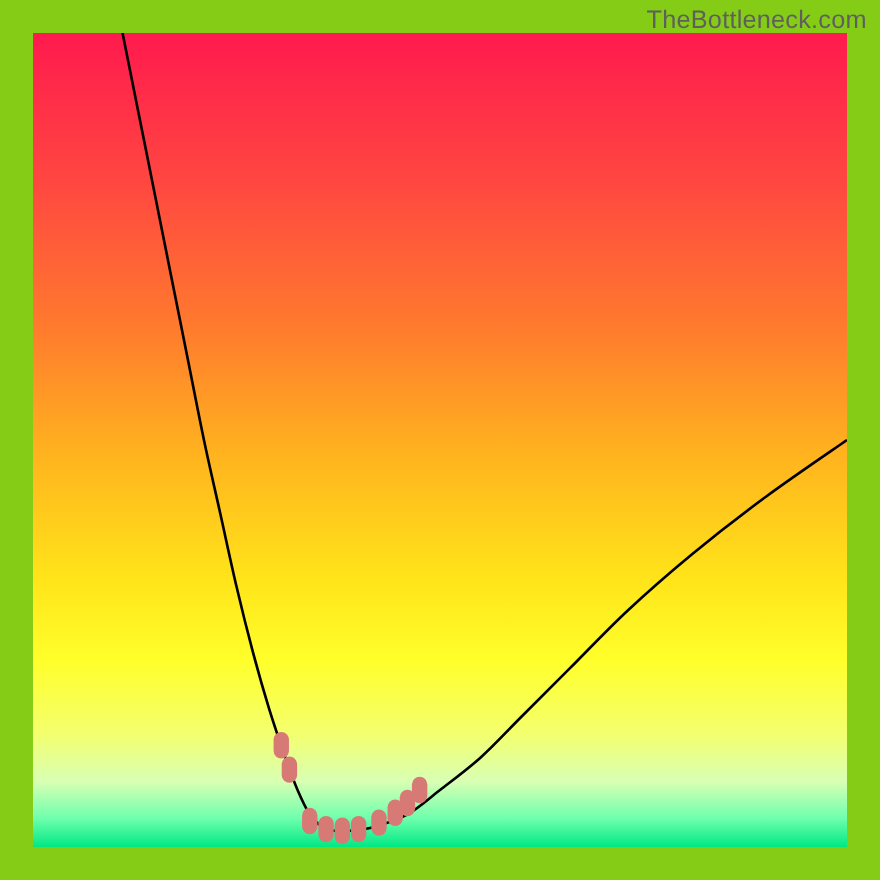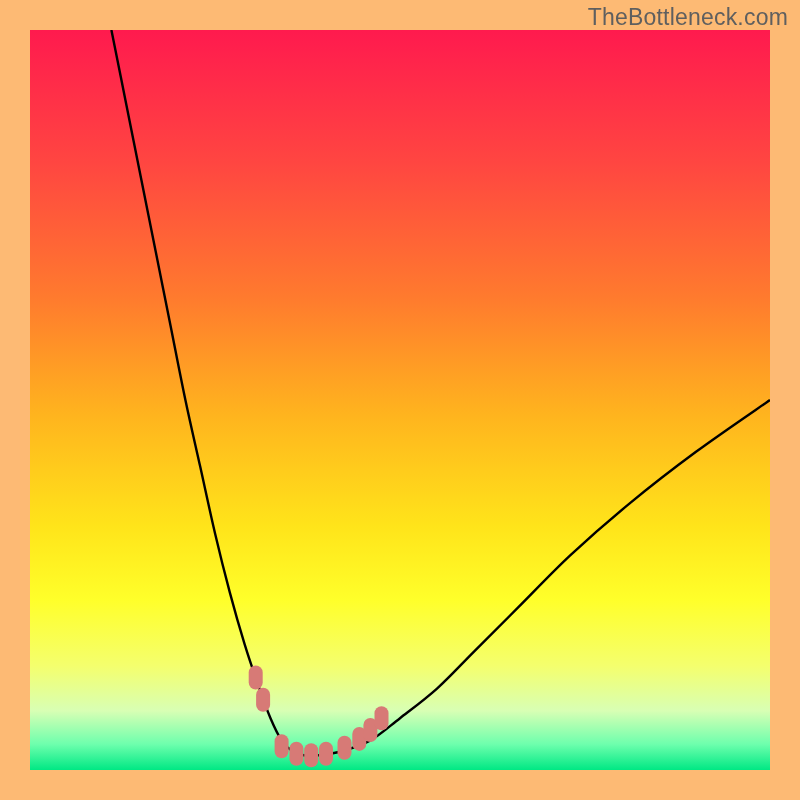--- a/index.html
+++ b/index.html
@@ -8,21 +8,21 @@
     width: 800px;
     height: 800px;
     overflow: hidden;
     background: #000;
     font-family: Arial, Helvetica, sans-serif;
   }
   .frame {
     position: relative;
     width: 800px;
     height: 800px;
-    background: #fdba74;
+    background: #84cc16;
   }
   .plot-area {
     position: absolute;
     left: 30px;
     top: 30px;
     width: 740px;
     height: 740px;
   }
   .gradient-bg {
     position: absolute;

